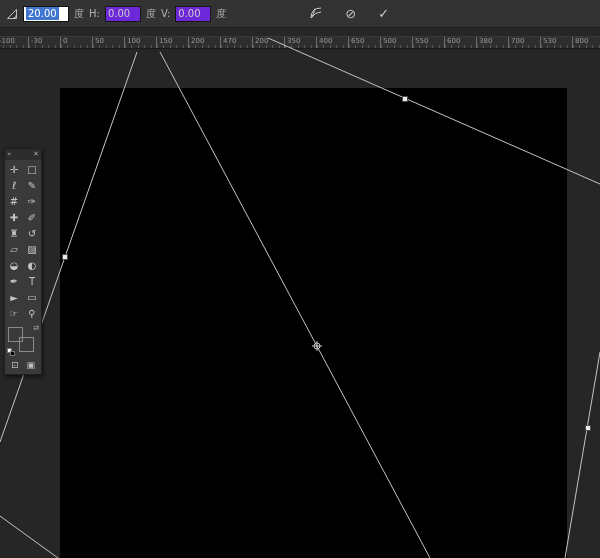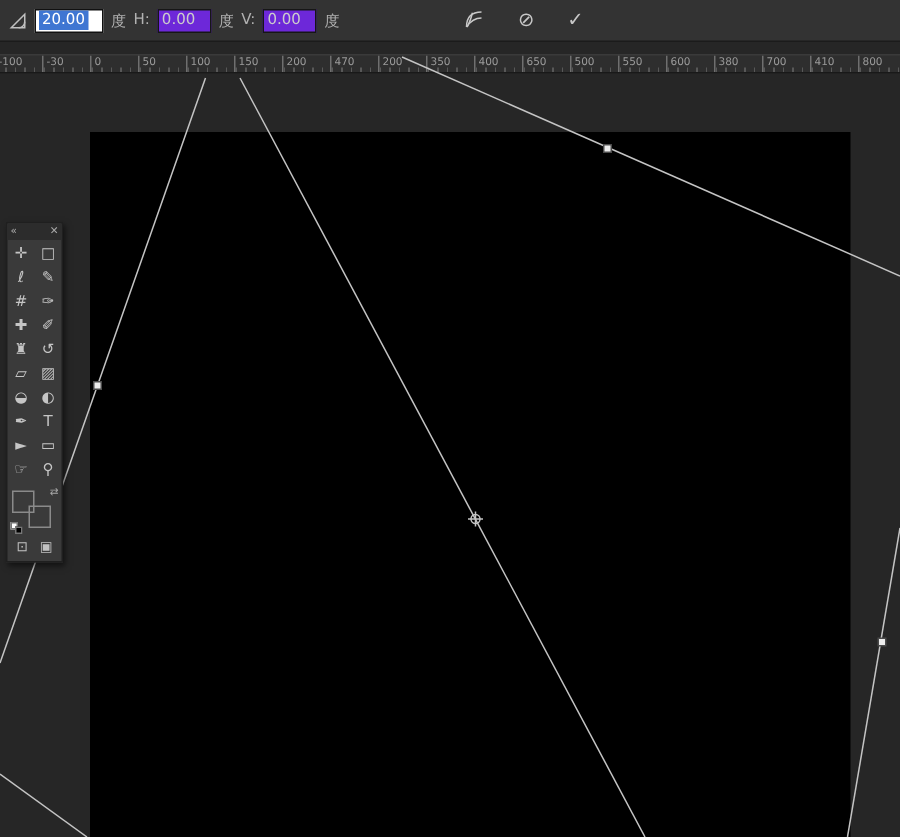--- a/index.html
+++ b/index.html
@@ -154,21 +154,21 @@
     <span class="rcell">
         <i class="rlab">600</i>
       </span>
     <span class="rcell">
         <i class="rlab">380</i>
       </span>
     <span class="rcell">
         <i class="rlab">700</i>
       </span>
     <span class="rcell">
-        <i class="rlab">410</i>
+        <i class="rlab">530</i>
       </span>
     <span class="rcell">
         <i class="rlab">800</i>
       </span>
   </div>
 
   <div class="canvas"></div>
 
   <svg class="overlay" width="600" height="558" viewBox="0 0 600 558">
       <line x1="137" y1="52" x2="0" y2="442" stroke="#c4c4c4" stroke-width="1"></line>

